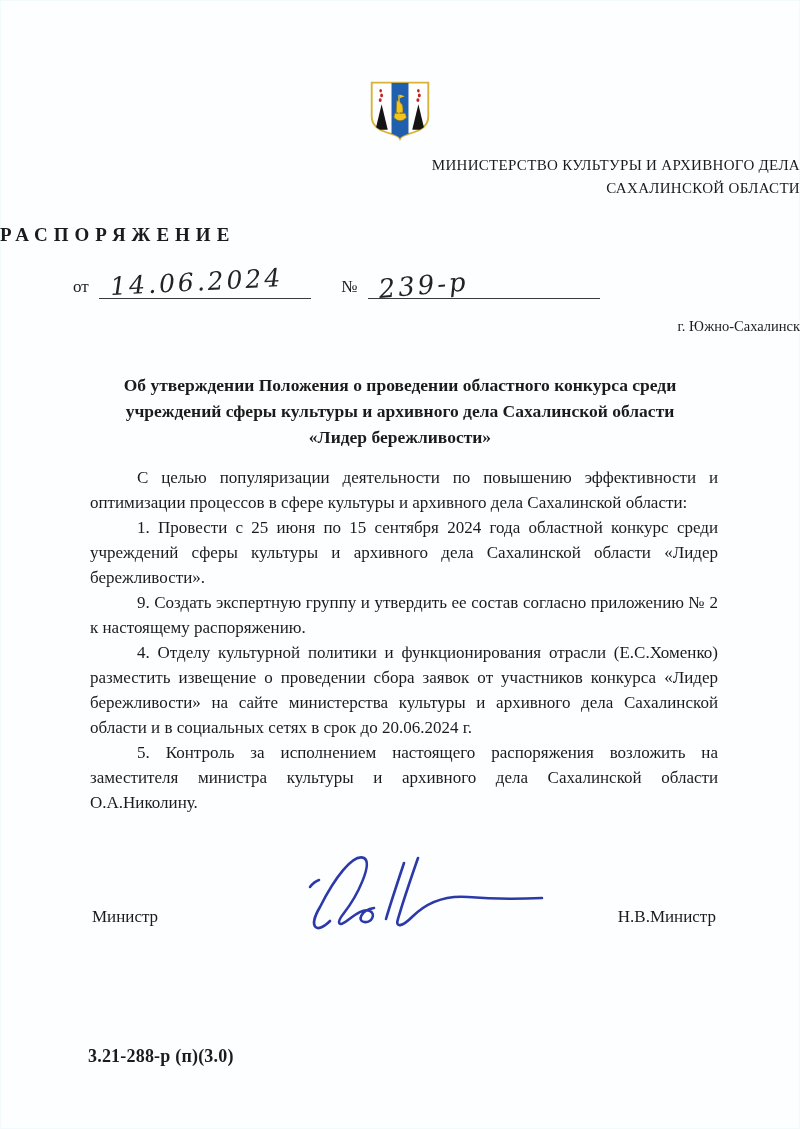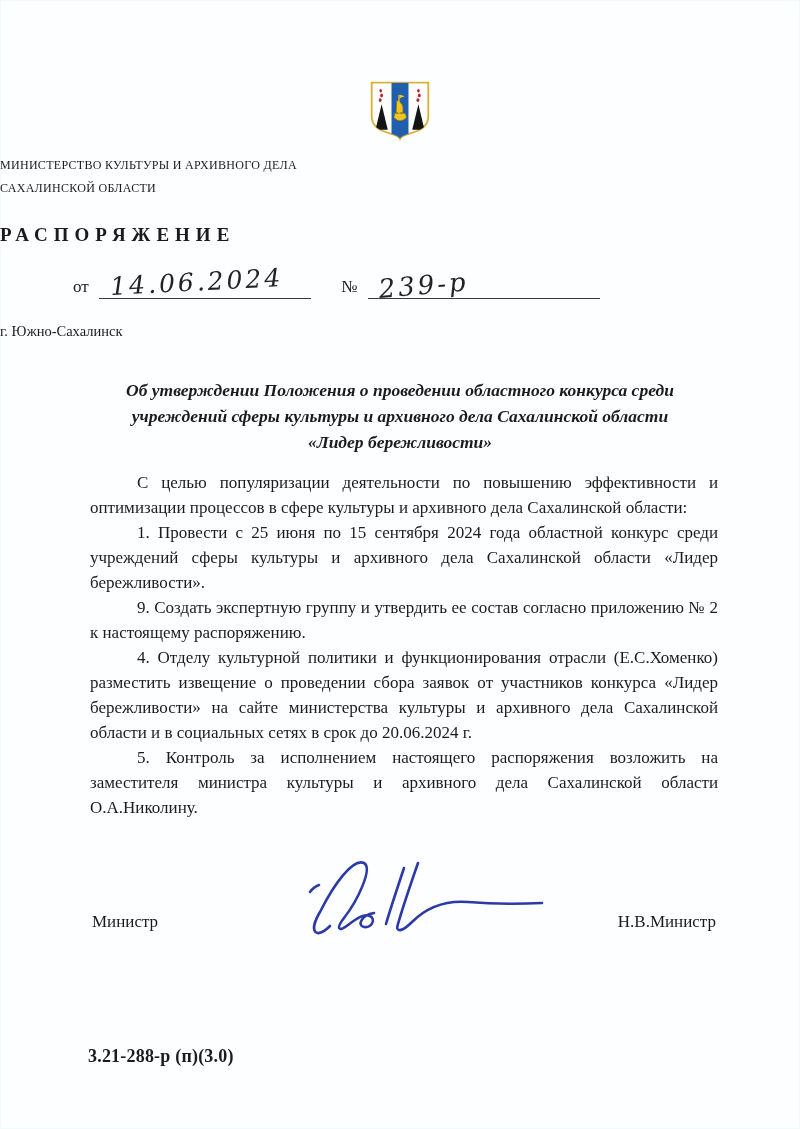--- a/index.html
+++ b/index.html
@@ -11,22 +11,22 @@
     font-family:"Liberation Serif", serif;
     color:#1b1b1b;
     overflow:hidden;
   }
   .emblem-wrap{
     padding-top:78px;
     display:flex;justify-content:center;
   }
   .org{
     margin-top:8px;
-    text-align:left;
-    font-size:12px;
+    text-align:right;
+    font-size:15px;
     line-height:23px;
     letter-spacing:.3px;
   }
   .doctype{
     margin-top:24px;
     text-align:left;
     font-size:19px;
     font-weight:bold;
     letter-spacing:6px;
   }
@@ -56,31 +56,30 @@
     font-style:italic;
     font-size:25px;
     letter-spacing:3px;
     color:#232323;
     transform:rotate(-3deg);
     transform-origin:left bottom;
     white-space:nowrap;
   }
   .hand.number{font-size:26px;transform:rotate(-5deg);bottom:-6px;}
   .city{
-    margin-top:23px;
-    text-align:left;
+    margin-top:18px;
+    text-align:right;
     font-size:14.5px;
   }
   .subject{
     margin-top:37px;
     text-align:center;
     font-weight:bold;
     font-size:17.5px;
     line-height:26px;
-    font-style:italic;
   }
   .bodytext{
     margin-top:15px;
     padding:0 82px 0 90px;
   }
   .bodytext p{
     margin:0;
     text-align:justify;
     text-indent:47px;
     font-size:17px;

